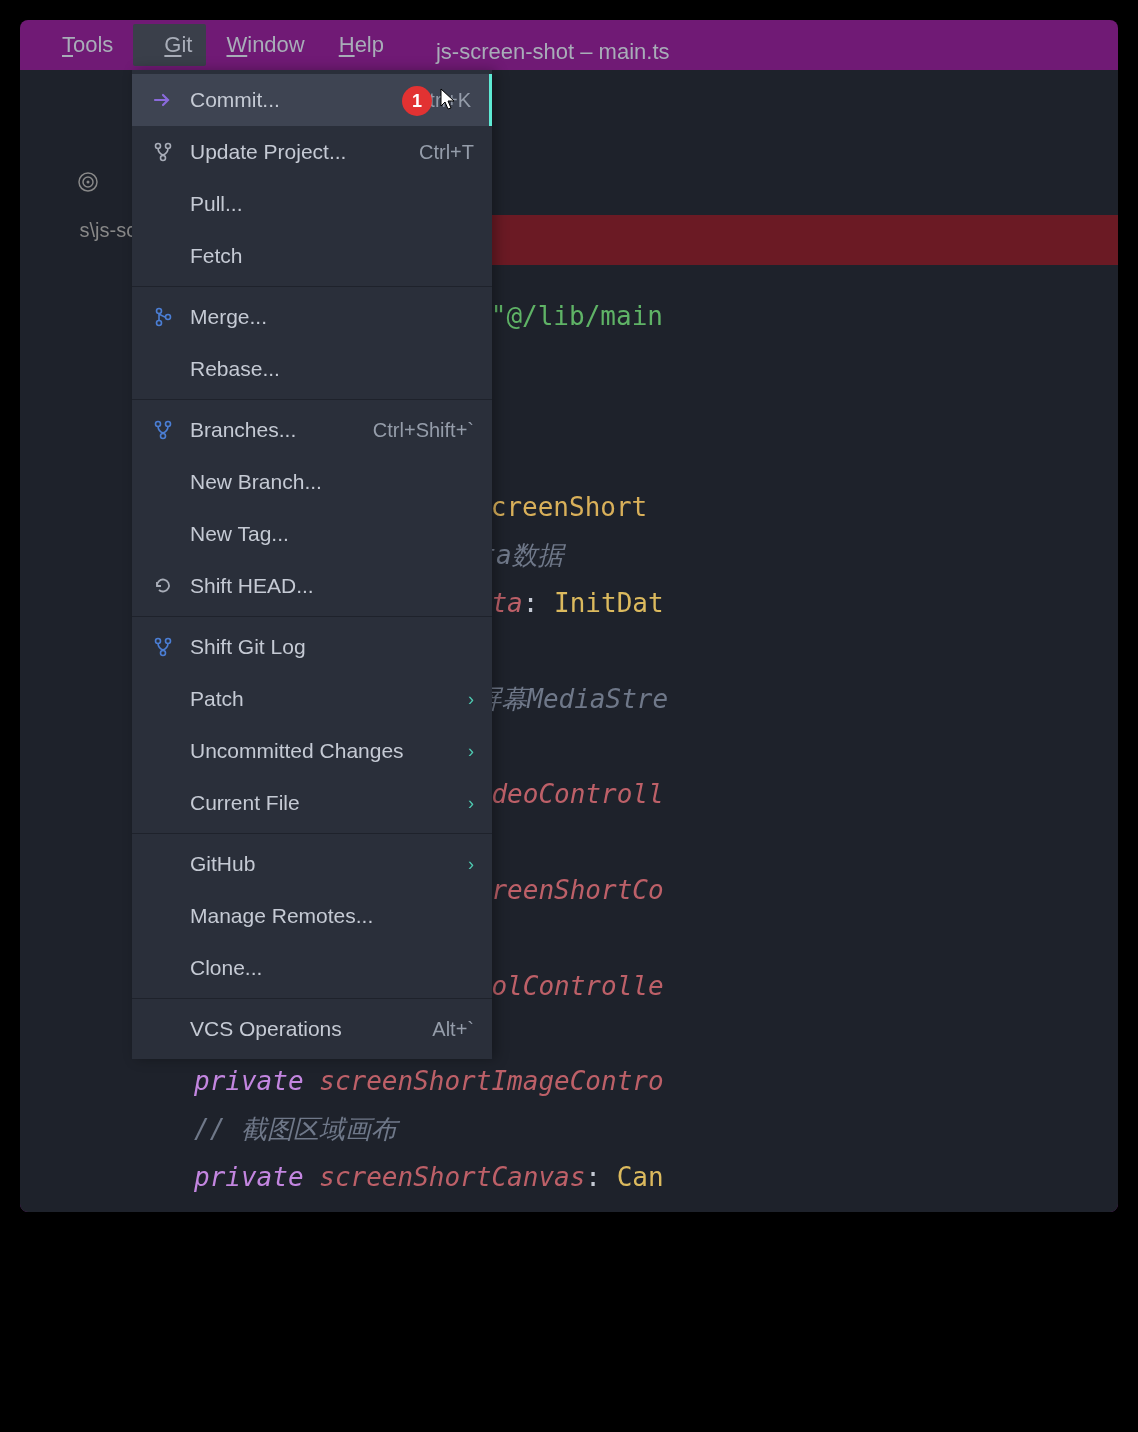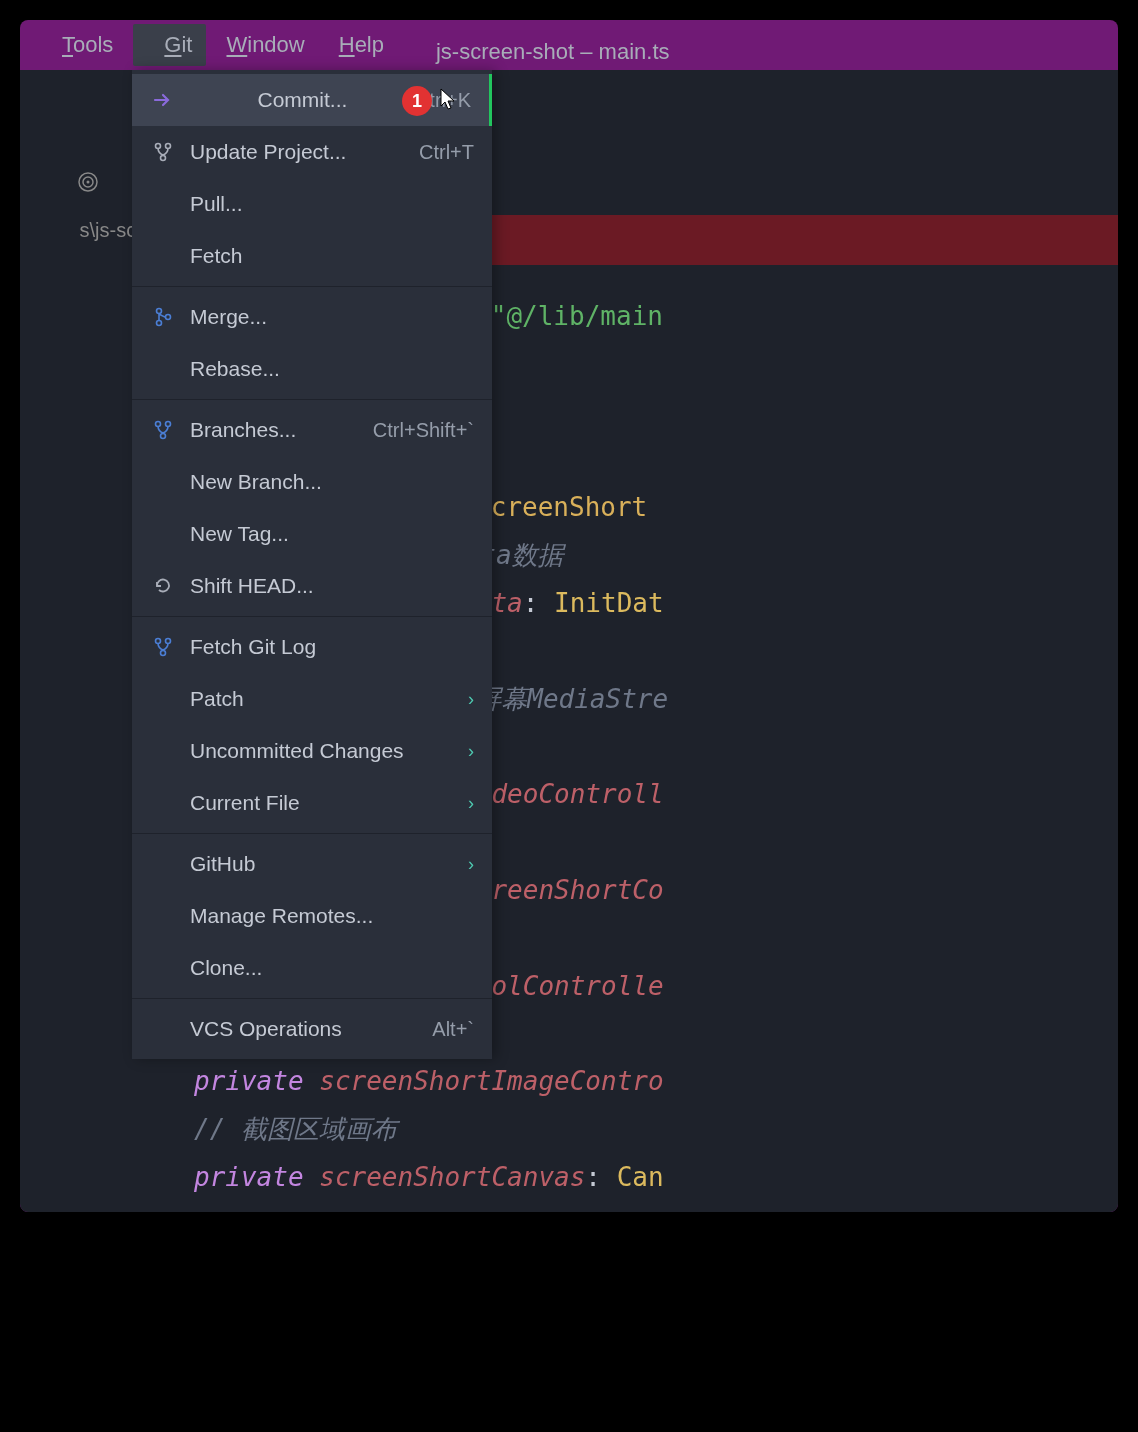--- a/index.html
+++ b/index.html
@@ -79,22 +79,21 @@
   padding: 14px 18px;
   color: #c5cad4;
   font-size: 21px;
   position: relative;
 }
 .dropdown .item:hover, .dropdown .item.highlighted {
   background: #3e4452;
 }
 .dropdown .item.highlighted {
   background: #3e4452;
-  border-right: 3px solid #22c55e;
-  text-align: center;
+  border-right: 3px solid #5eead4;
 }
 .dropdown .item .icon {
   width: 26px;
   margin-right: 14px;
   display: flex;
   align-items: center;
   justify-content: center;
 }
 .dropdown .item .label {
   flex: 1;
@@ -273,21 +272,21 @@
         <div class="sep"></div>
         <div class="item">
           <span class="icon">
             <svg width="18" height="20" viewBox="0 0 18 20">
               <circle cx="4" cy="4" r="2.5" stroke="#4b7ed4" stroke-width="1.6" fill="none"></circle>
               <circle cx="14" cy="4" r="2.5" stroke="#4b7ed4" stroke-width="1.6" fill="none"></circle>
               <circle cx="9" cy="16" r="2.5" stroke="#4b7ed4" stroke-width="1.6" fill="none"></circle>
               <path d="M4 6 Q4 11 9 13 M14 6 Q14 11 9 13" stroke="#4b7ed4" stroke-width="1.6" fill="none"></path>
             </svg>
           </span>
-          <span class="label">Fetch Git Log</span>
+          <span class="label">Shift Git Log</span>
         </div>
         <div class="item">
           <span class="icon"></span>
           <span class="label">Patch</span>
           <span class="submenu-arrow">›</span>
         </div>
         <div class="item">
           <span class="icon"></span>
           <span class="label"><span class="underline">U</span>ncommitted Changes</span>
           <span class="submenu-arrow">›</span>

